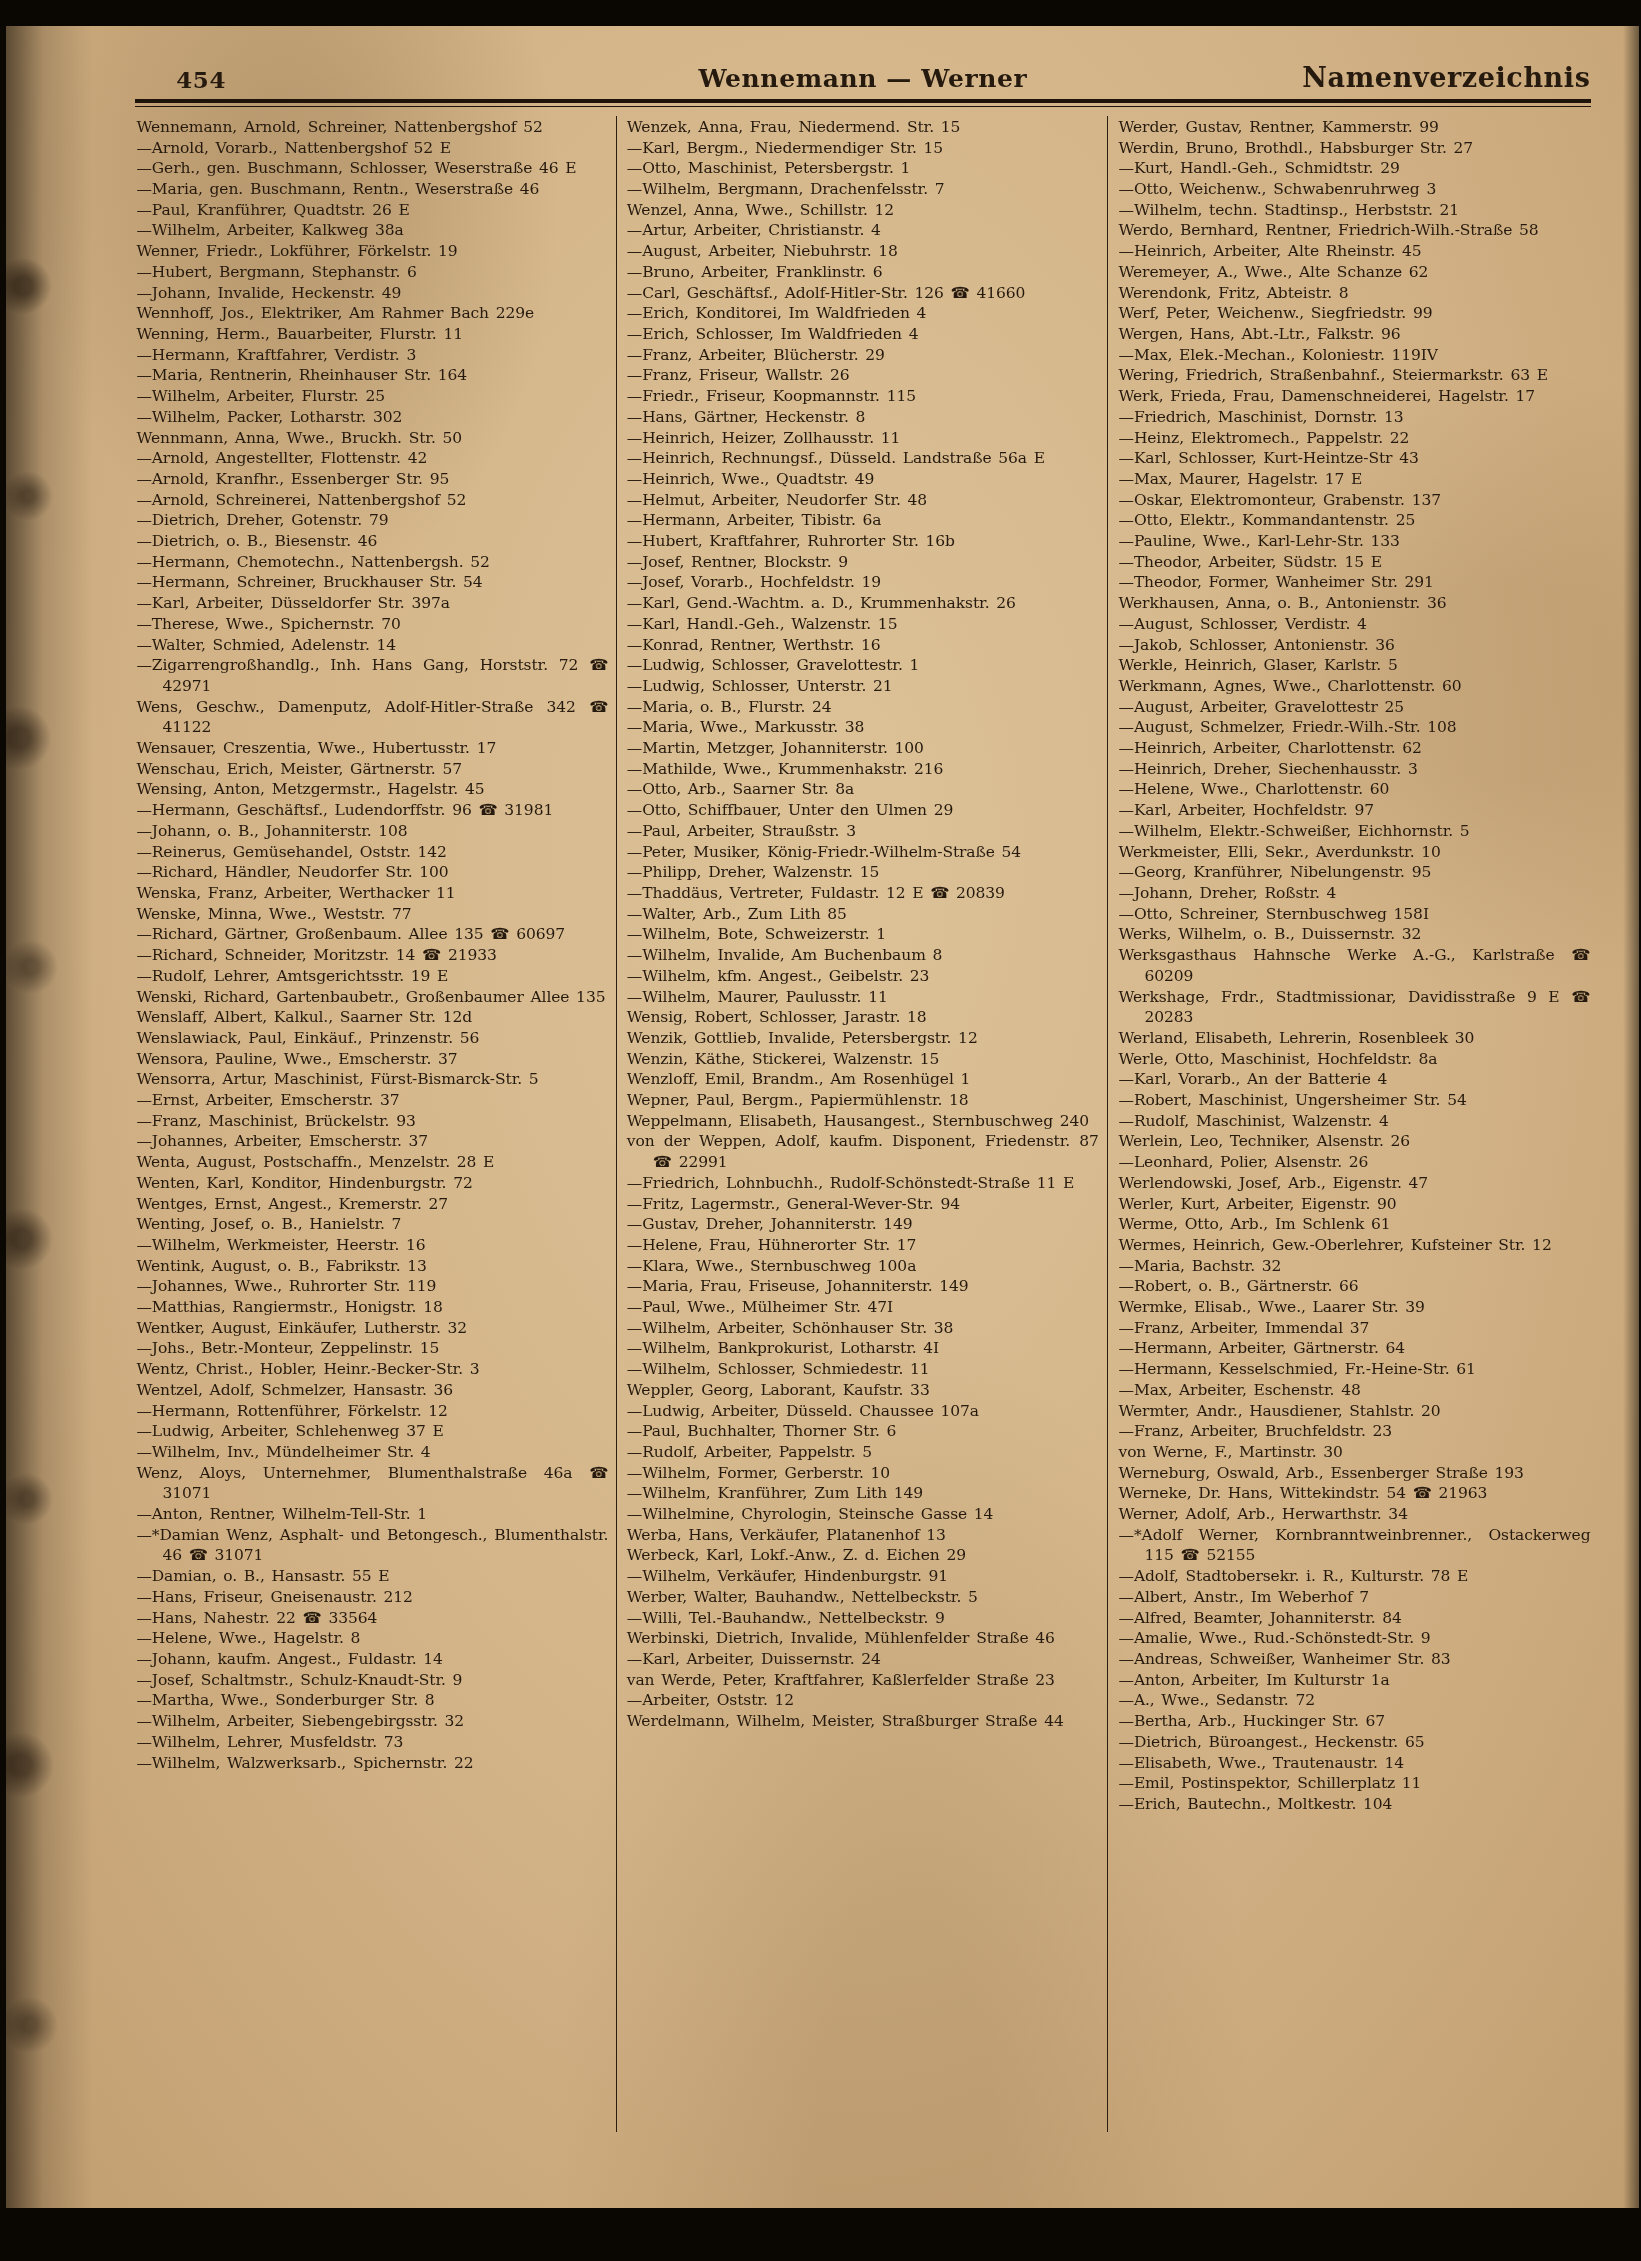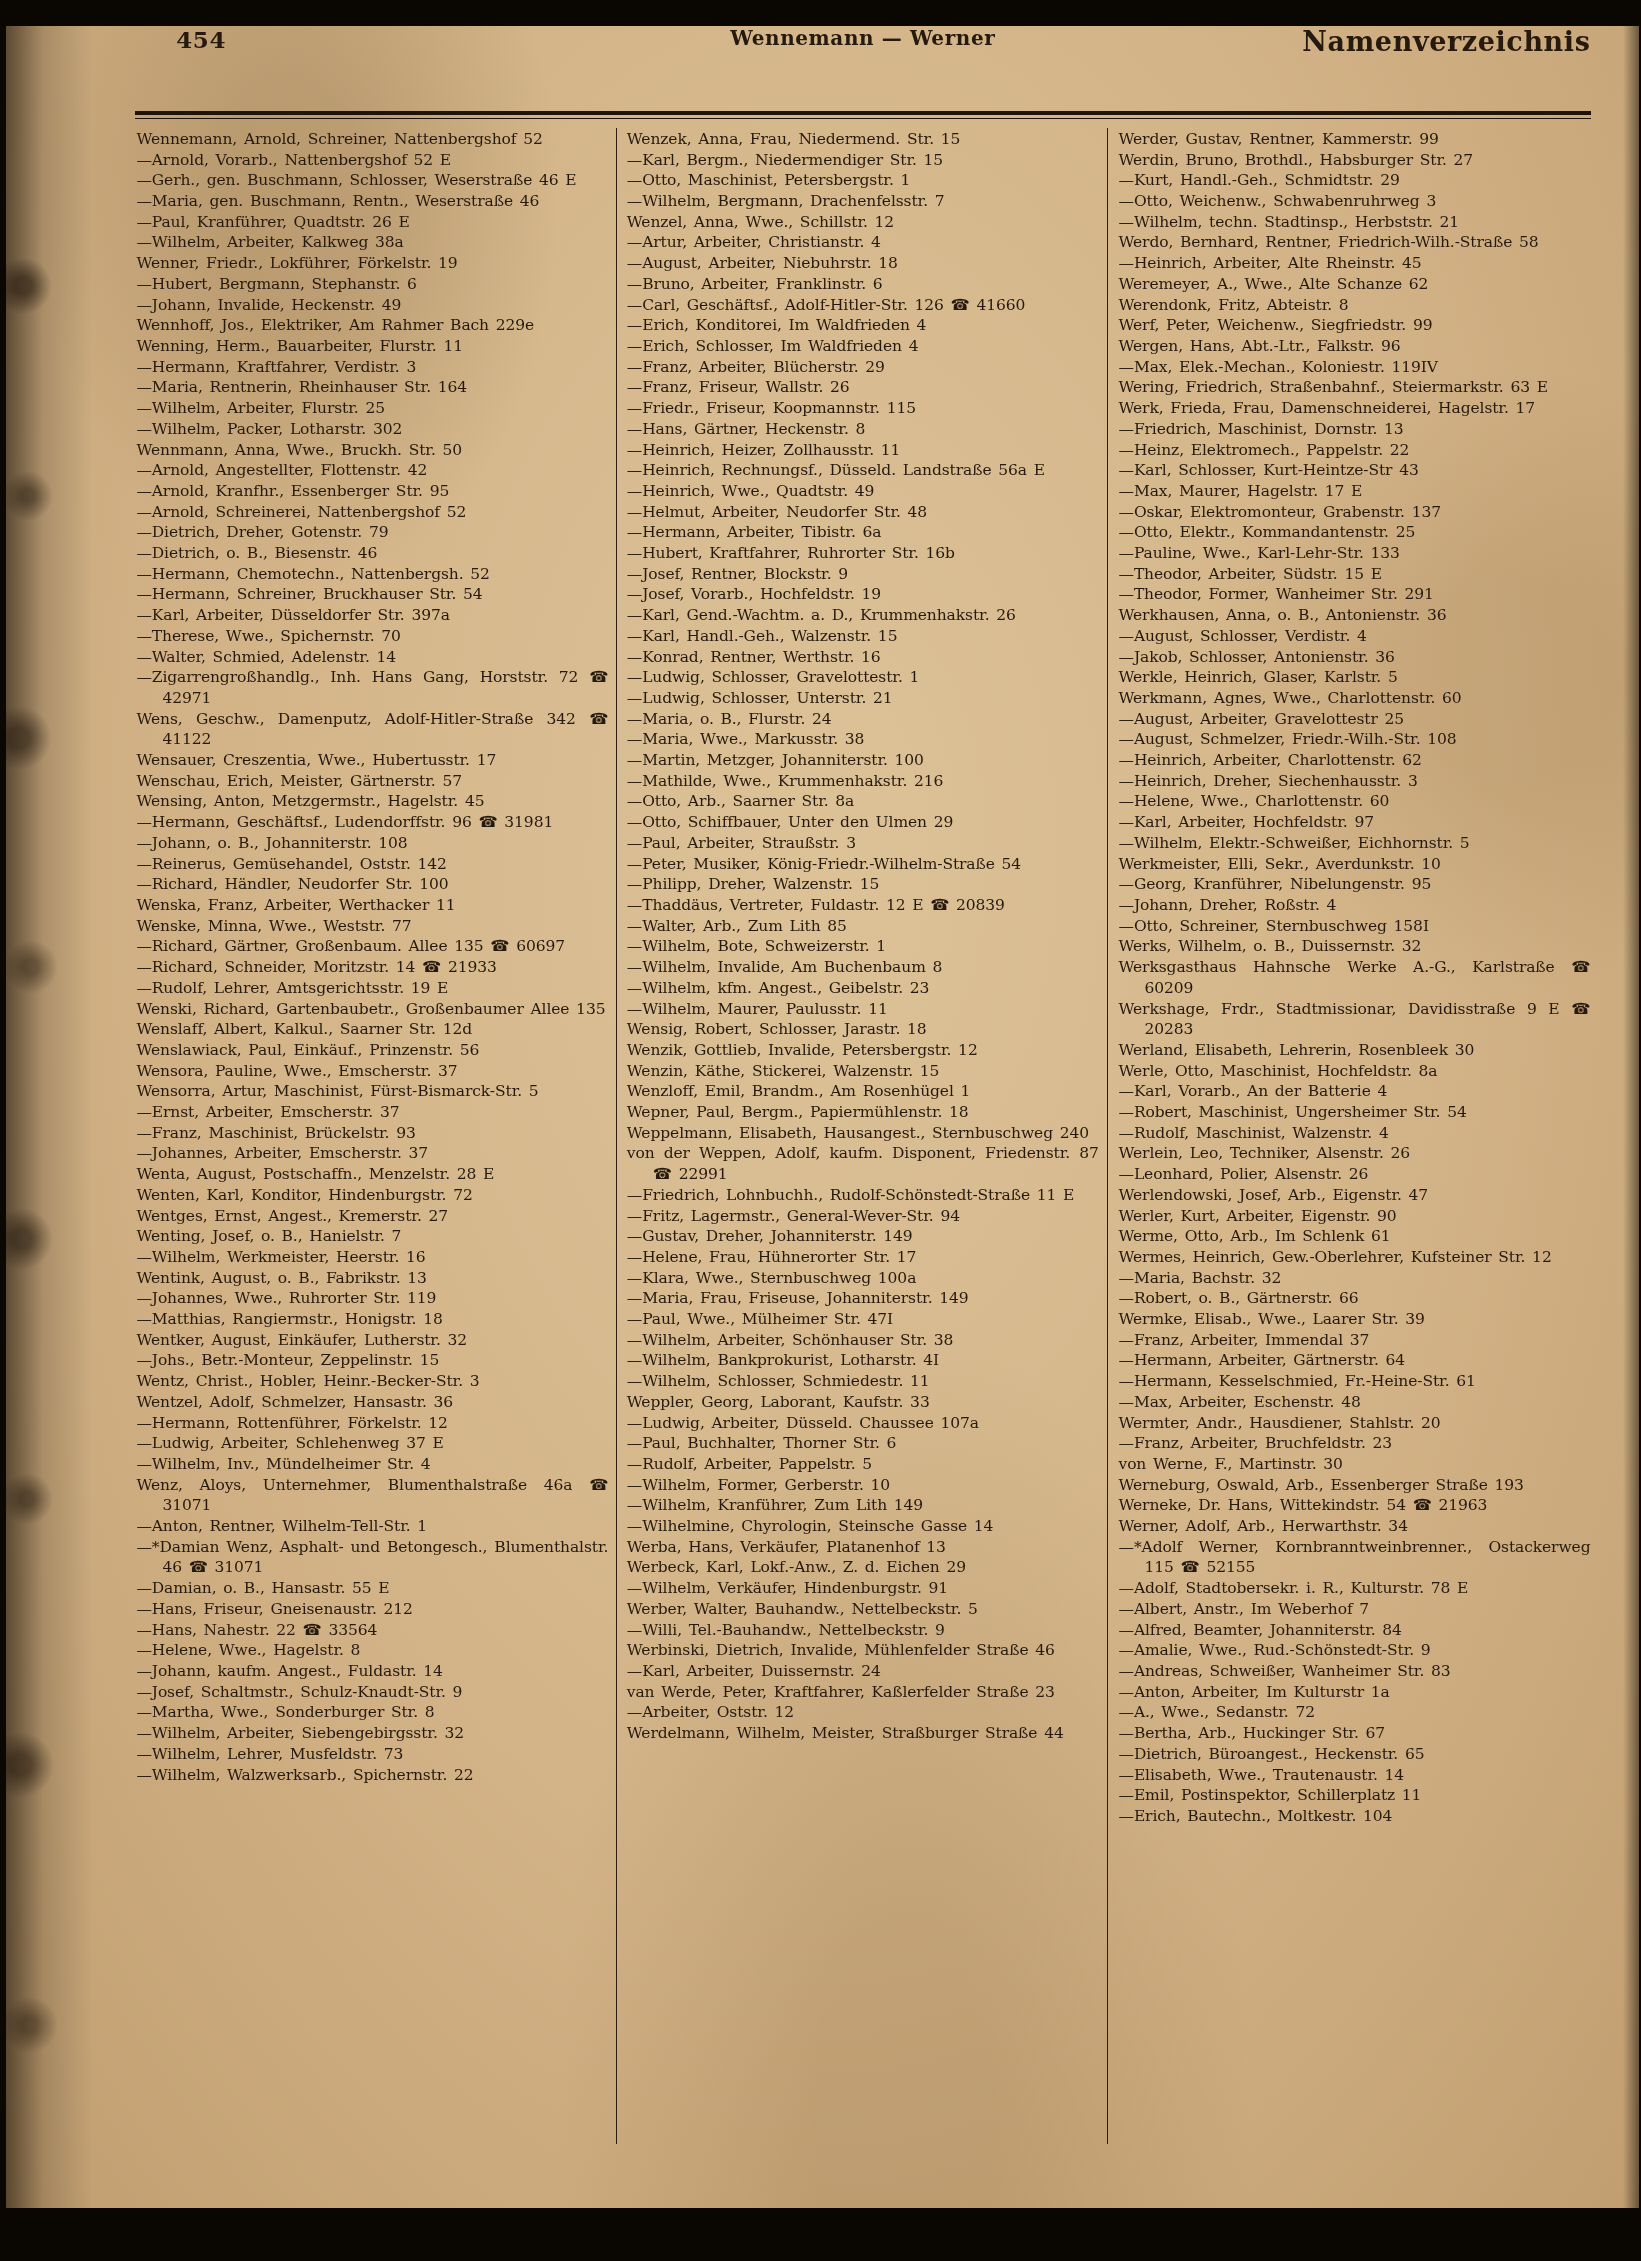--- a/index.html
+++ b/index.html
@@ -51,28 +51,28 @@
   .band.bottom{bottom:0;height:53px;}
   .band.bottom::before{
     content:"";position:absolute;left:0;right:0;bottom:100%;height:13.6px;
     background:
       radial-gradient(ellipse at 20% 100%, rgba(10,7,3,.8) 0 7.4px, transparent 16px),
       radial-gradient(ellipse at 52% 100%, rgba(10,7,3,.85) 0 9.3px, transparent 18.6px),
       radial-gradient(ellipse at 81% 100%, rgba(10,7,3,.8) 0 7.4px, transparent 15px);
   }
   .content{position:absolute;left:129px;right:48px;top:0;bottom:0;}
   .header{
-    position:relative;height:85px;
-    display:flex;justify-content:space-between;align-items:flex-start;
+    position:relative;height:73px;
+    display:flex;justify-content:space-between;align-items:flex-end;
     padding-bottom:6.2px;box-sizing:border-box;
   }
   .pgnum{font-weight:bold;font-size:23px;margin-left:41px;letter-spacing:0.6px;}
   .title{
     position:absolute;left:50%;transform:translateX(-50%);
-    font-weight:bold;font-size:20px;letter-spacing:0.6px;
+    font-weight:bold;font-size:25px;letter-spacing:0.6px;
   }
   .section{font-weight:bold;font-size:27px;letter-spacing:0.6px;}
   .rule{height:3.1px;border-top:4.3px solid var(--rule);border-bottom:1.2px solid var(--rule);}
   .cols{
     display:flex;align-items:stretch;height:2016px;margin-top:8.7px;justify-content:flex-end;
   }
   .col{flex:1 1 0;min-width:0;padding:1.2px 7.4px 0 1.2px;}
   .col.mid{
     border-left:1.9px solid #2b1e10;border-right:1.9px solid #2b1e10;
     padding:1.2px 8.7px 0 10px;

